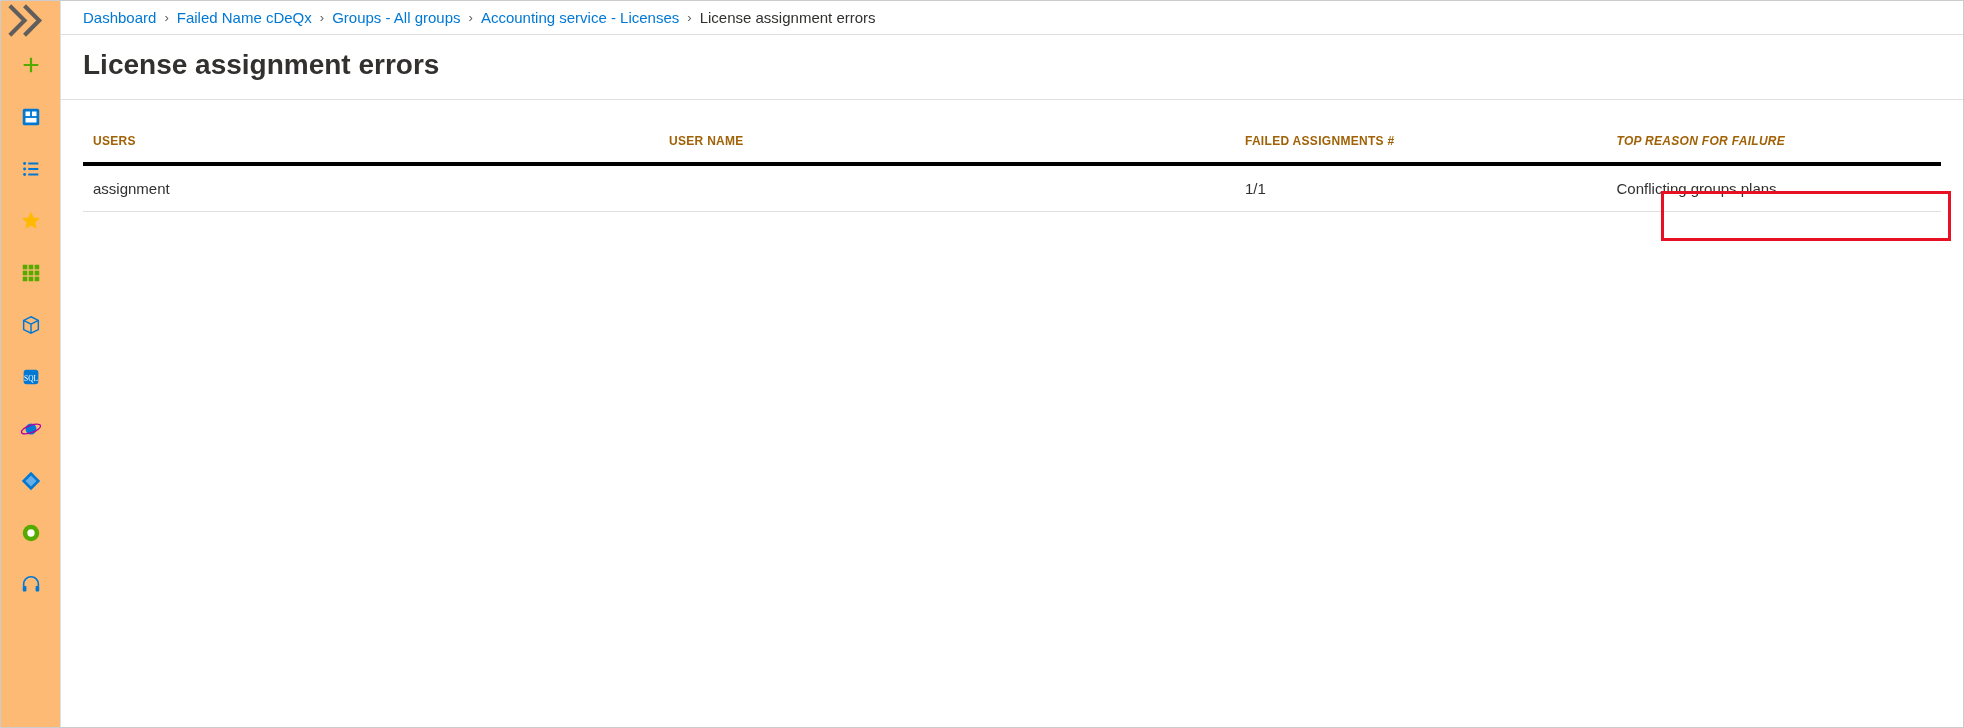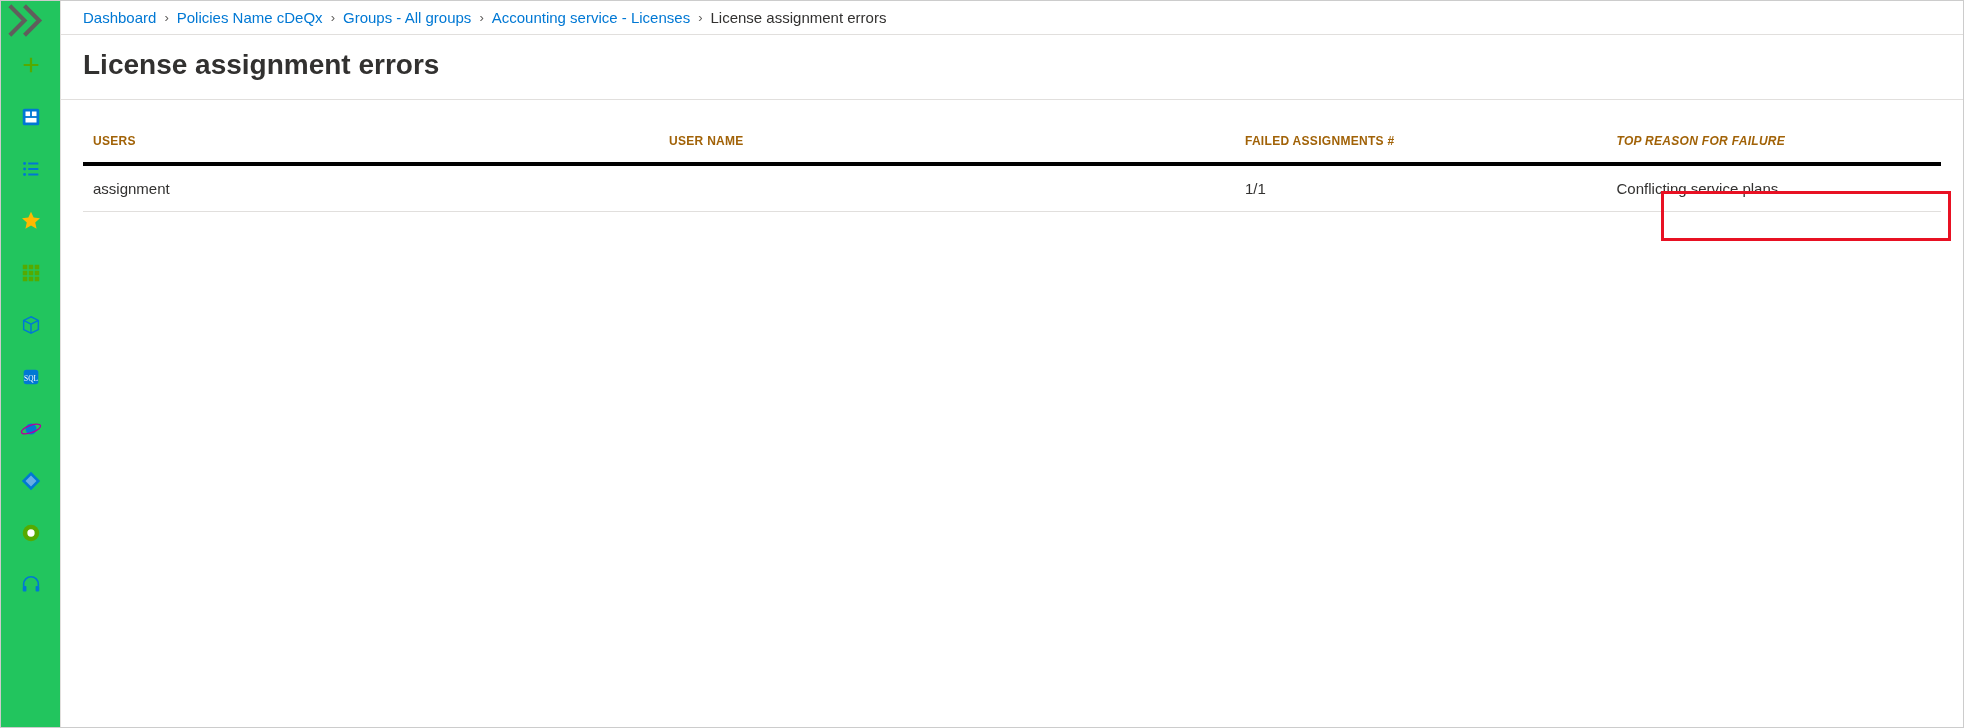--- a/index.html
+++ b/index.html
@@ -14,21 +14,21 @@
       border: 1px solid #ccc;
       position: relative;
     }
     .layout { display: flex; height: 100%; }
 
     
     .rail {
       width: 60px;
       min-width: 60px;
       border-right: 1px solid #e1dfdd;
-      background: #22c55e;
+      background: #fdba74;
       display: flex;
       flex-direction: column;
       align-items: center;
       padding-top: 6px;
     }
     .rail-collapse {
       width: 100%;
       height: 26px;
       display: flex;
       align-items: center;
@@ -198,21 +198,21 @@
           <rect x="3" y="13" width="4" height="6" rx="1" fill="#0078d4"></rect>
           <rect x="17" y="13" width="4" height="6" rx="1" fill="#0078d4"></rect>
         </svg>
       </div>
   </div>
 
   <div class="main">
     <div class="breadcrumb">
       <a>Dashboard</a>
       <span class="sep">›</span>
-      <a>Policies Name cDeQx</a>
+      <a>Failed Name cDeQx</a>
       <span class="sep">›</span>
       <a>Groups - All groups</a>
       <span class="sep">›</span>
       <a>Accounting service - Licenses</a>
       <span class="sep">›</span>
       <span class="current">License assignment errors</span>
     </div>
 
     <h1 class="page-title">License assignment errors</h1>
 
@@ -225,21 +225,21 @@
             <th class="col-failed">Failed Assignments #</th>
             <th class="col-reason">Top Reason for Failure</th>
           </tr>
         </thead>
         <tbody>
           <tr>
             <td>assignment</td>
             <td></td>
             <td>1/1</td>
             <td class="highlight-cell">
-              <span>Conflicting service plans</span>
+              <span>Conflicting groups plans</span>
             </td>
           </tr>
         </tbody>
       </table>
     </div>
   </div>
 </div>
 
 <div class="highlight-box" style="left:1660px; top:190px; width:290px; height:50px;"></div>
 

